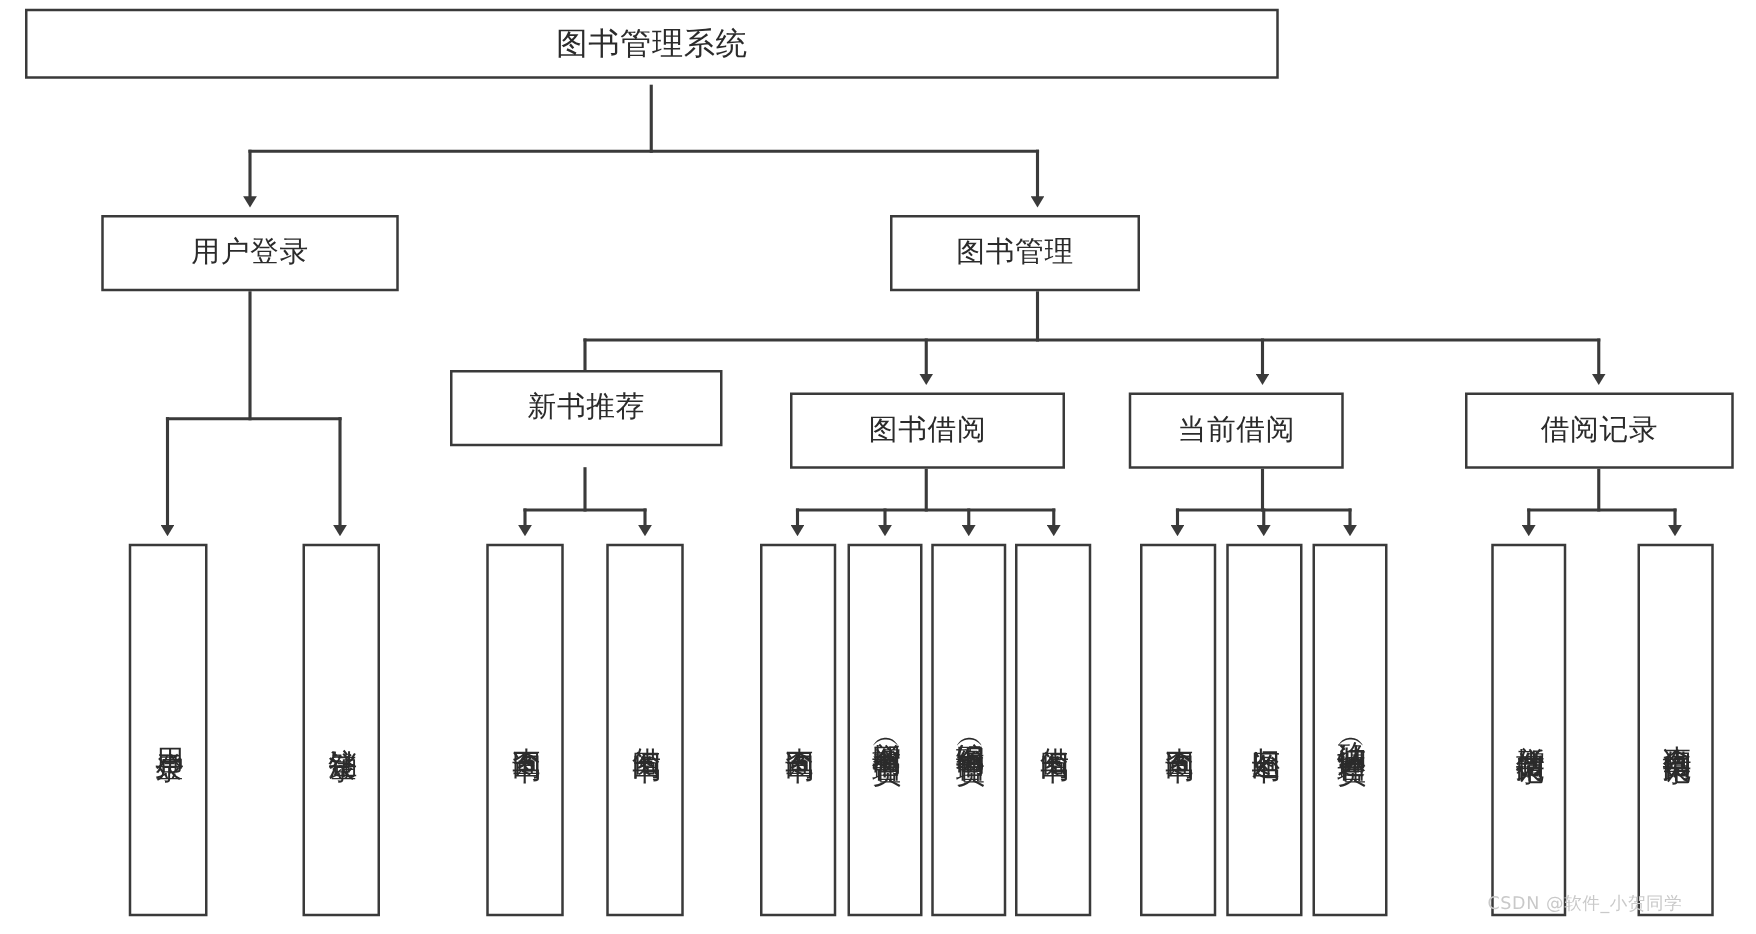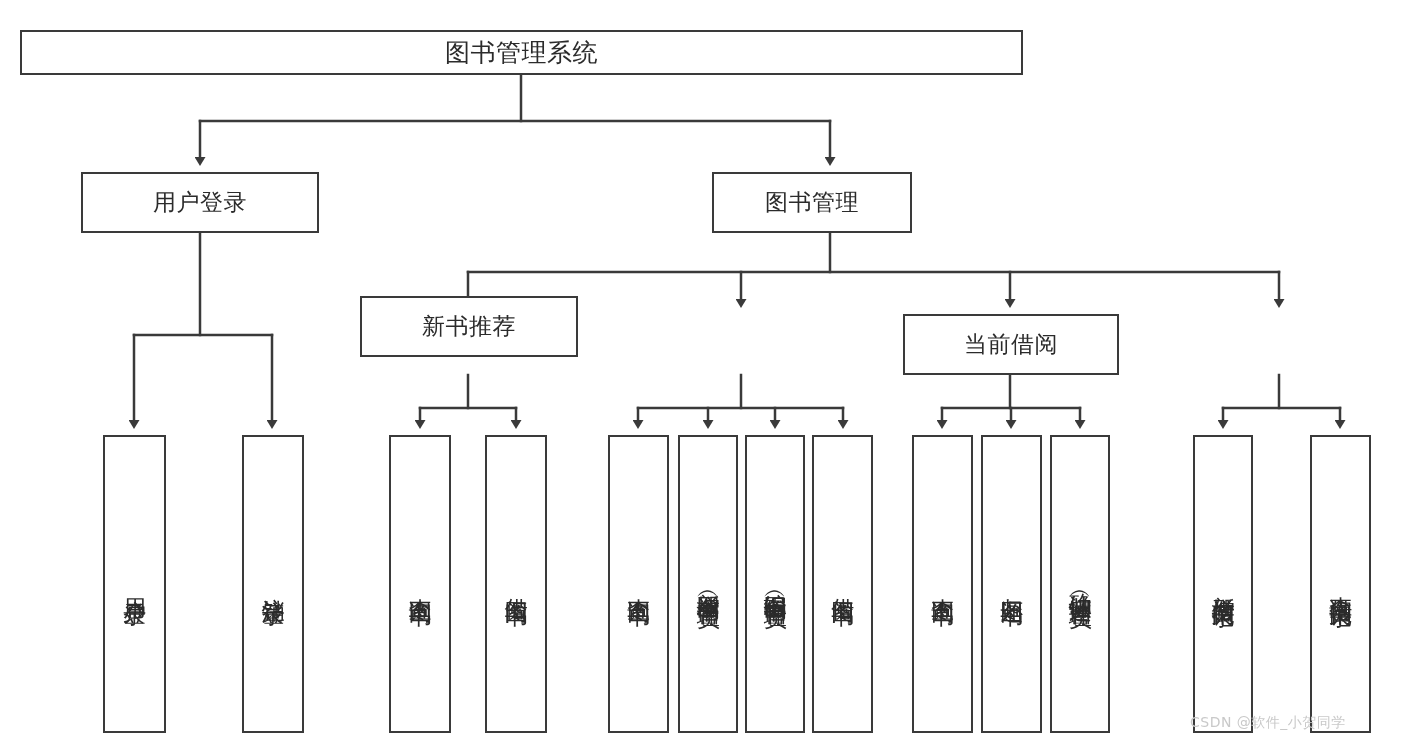--- a/index.html
+++ b/index.html
@@ -113,35 +113,41 @@
       <path d="M1011,408 L1011,421" marker-end="url(#arrow)"></path>
       <path d="M1080,408 L1080,421" marker-end="url(#arrow)"></path>
 
       <path d="M1279,375 L1279,408"></path>
       <path d="M1223,408 L1340,408"></path>
       <path d="M1223,408 L1223,421" marker-end="url(#arrow)"></path>
       <path d="M1340,408 L1340,421" marker-end="url(#arrow)"></path>
     </g>
   </svg>
 
-  <div class="node node-title" style="left:20px; top:30px; width:1003px; height:45px;align-items:center;">
+  <div class="node node-title" style="left:20px; top:7px; width:1003px; height:56px;align-items:center;">
     <span class="label">图书管理系统</span>
   </div>
 
   <div class="node node-branch" style="left:81px; top:172px; width:238px; height:61px;">
     <span class="label">用户登录</span>
   </div>
   <div class="node node-branch" style="left:712px; top:172px; width:200px; height:61px;">
     <span class="label">图书管理</span>
   </div>
   <div class="node node-branch" style="left:360px; top:296px; width:218px; height:61px;">
     <span class="label">新书推荐</span>
   </div>
-  <div class="node node-branch" style="left:903px; top:314px; width:216px; height:61px;">
+  <div class="node node-branch" style="left:632px; top:314px; width:220px; height:61px;">
+    <span class="label">图书借阅</span>
+  </div>
+  <div class="node node-branch" style="left:903px; top:314px; width:172px; height:61px;">
     <span class="label">当前借阅</span>
+  </div>
+  <div class="node node-branch" style="left:1172px; top:314px; width:215px; height:61px;">
+    <span class="label">借阅记录</span>
   </div>
 
   <div class="node node-leaf" style="left:103px; top:435px; width:63px; height:298px;">
     <span class="label">用户登录</span>
   </div>
   <div class="node node-leaf" style="left:242px; top:435px; width:62px; height:298px;">
     <span class="label">注销登录</span>
   </div>
   <div class="node node-leaf" style="left:389px; top:435px; width:62px; height:298px;">
     <span class="label">查询图书</span>

